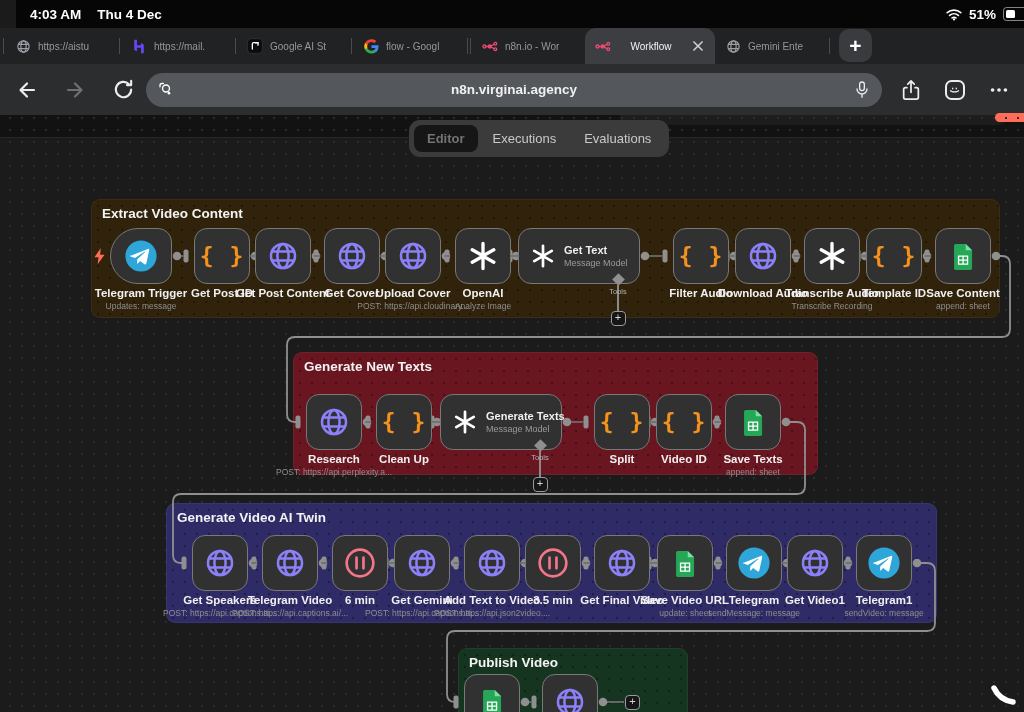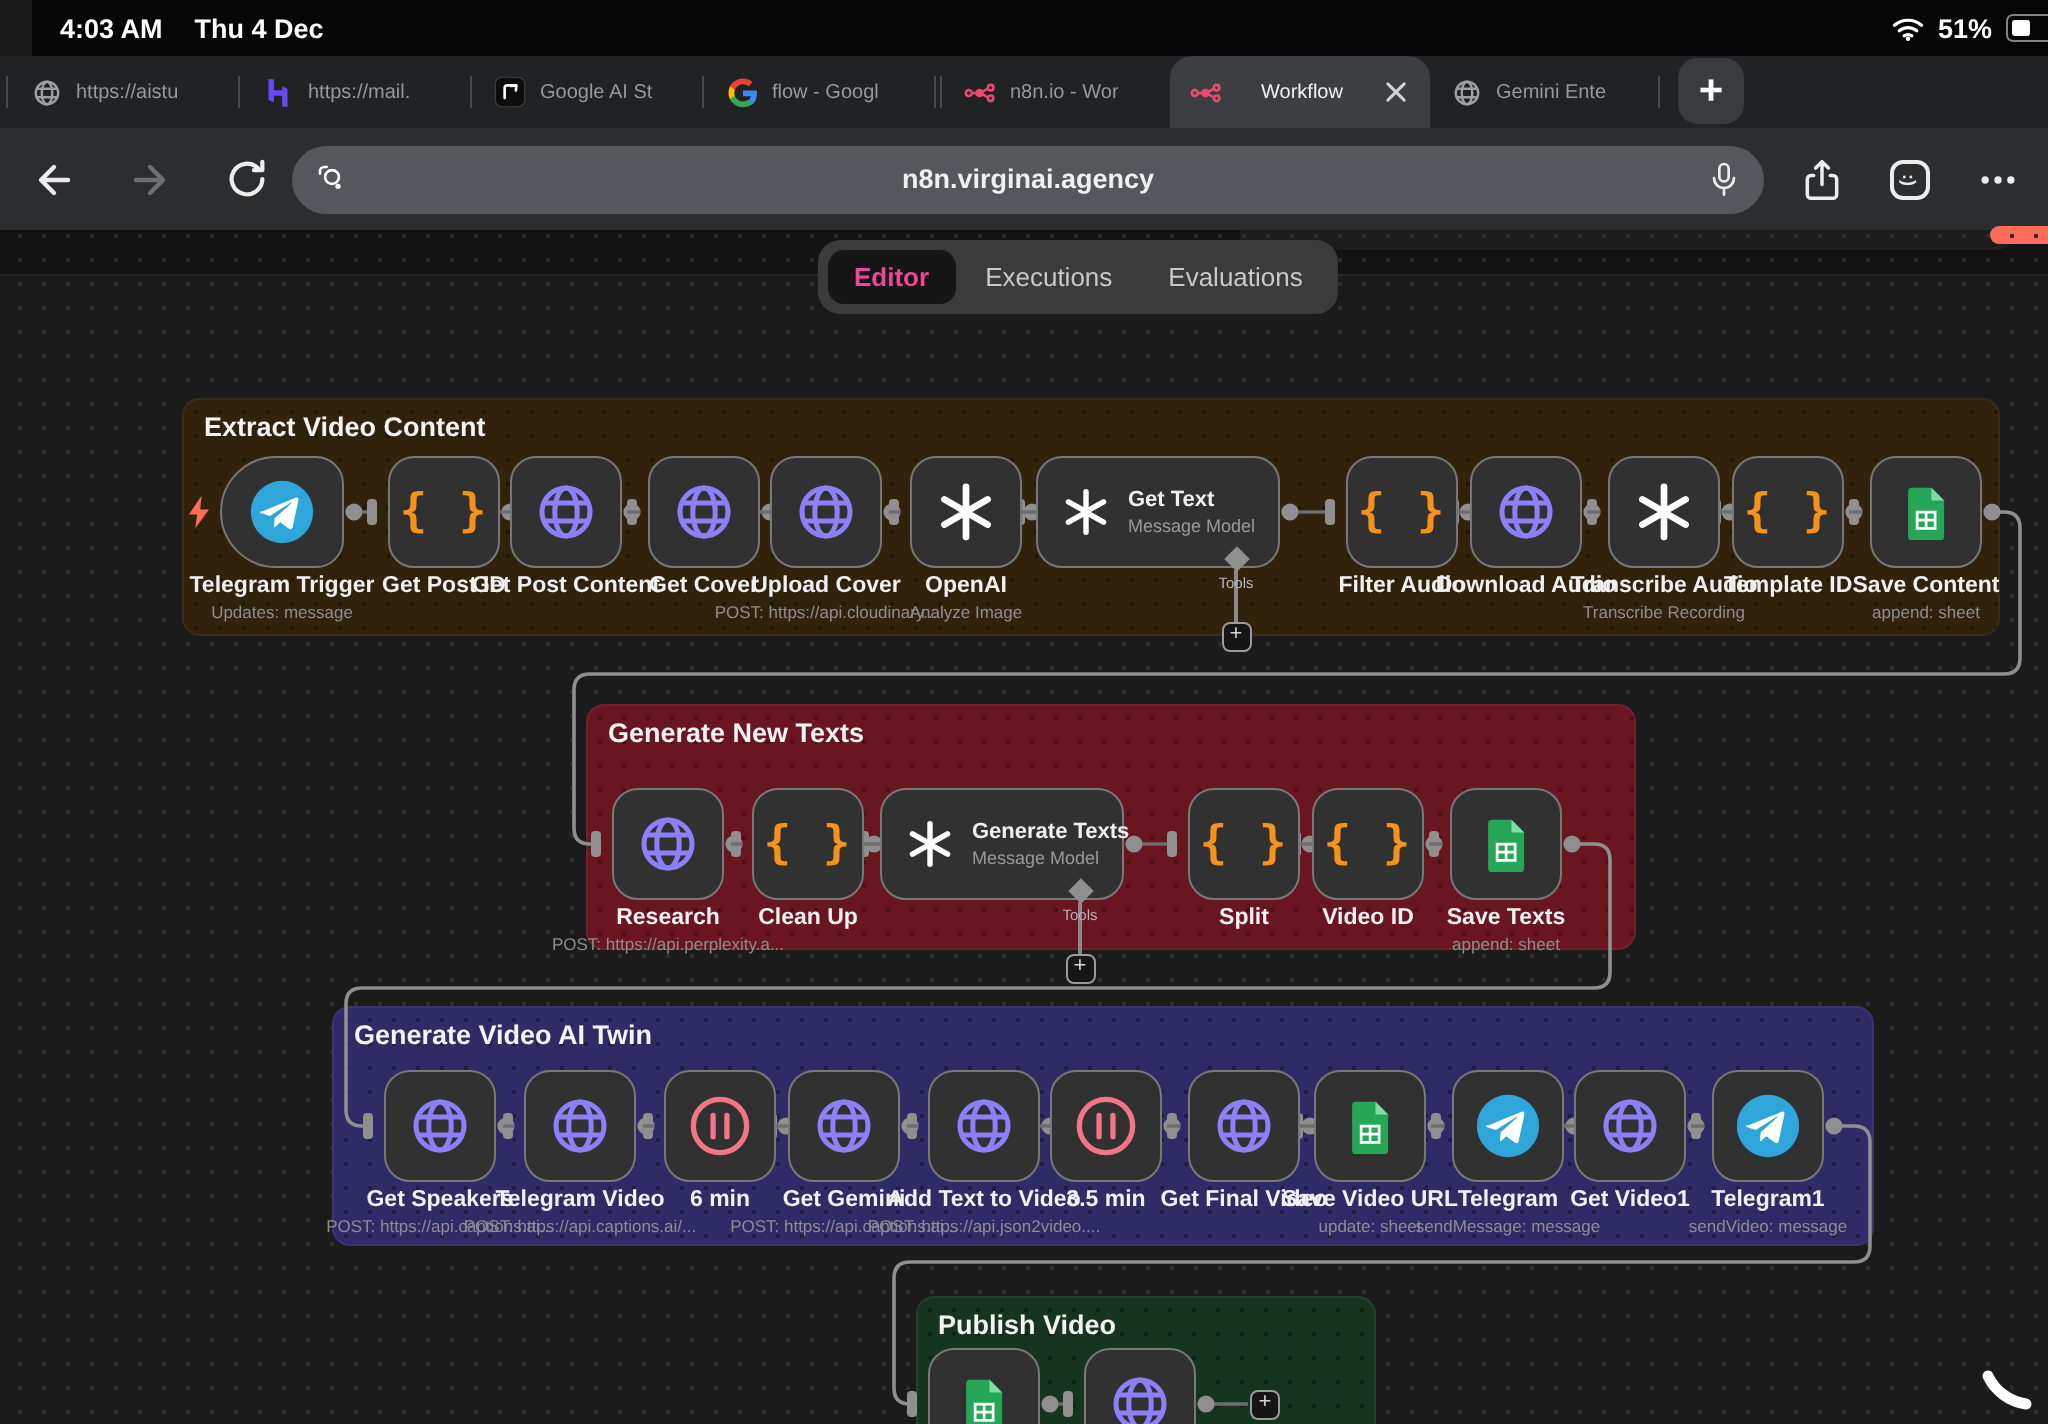--- a/index.html
+++ b/index.html
@@ -56,21 +56,21 @@
   .diamond{position:absolute;width:9px;height:9px;background:#8f8f8f;transform:rotate(45deg);z-index:4;}
   .tools-label{position:absolute;transform:translateX(-50%);font-size:7.5px;color:#b5b5b5;z-index:4;}
   .stem{position:absolute;width:1.5px;background:#8a8a8a;z-index:2;}
   .plus-box{position:absolute;width:15px;height:15px;box-sizing:border-box;border:1.5px solid #9a9a9a;
     border-radius:4px;background:#161616;color:#d5d5d5;font-size:11px;line-height:11px;text-align:center;z-index:4;}
   .bolt{position:absolute;z-index:4;}
   .corner-arc{position:absolute;top:0;left:0;pointer-events:none;z-index:9;}
   .vtabs{position:absolute;top:5px;left:409px;height:37px;background:#3b3b3c;border-radius:11px;
     display:flex;align-items:center;padding:0 5px;gap:2px;z-index:6;}
   .vtab{font-size:13px;color:#c9c9c9;padding:6px 13px;border-radius:8px;white-space:nowrap;}
-  .vtab.active{background:#161616;color:#ec4899;font-weight:bold;}
+  .vtab.active{background:#161616;color:#737373;font-weight:bold;}
 </style>
 </head>
 <body>
 
 <div class="screen">
 
   <div class="status-bar">
     <div class="status-left">
       <span>4:03 AM</span>
       <span>Thu 4 Dec</span>

